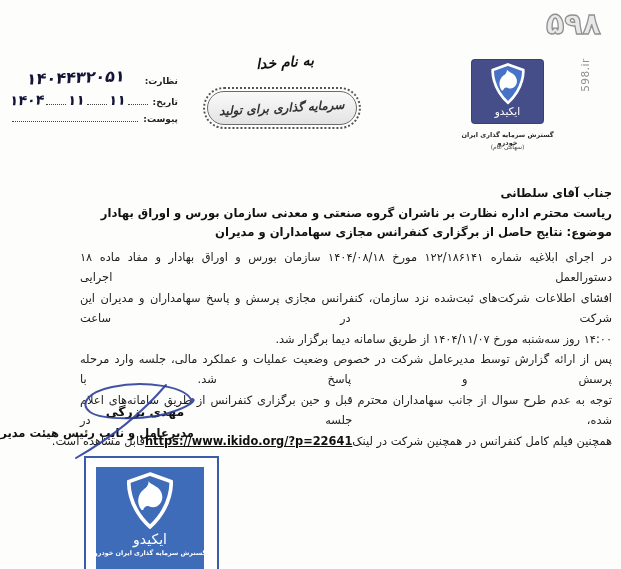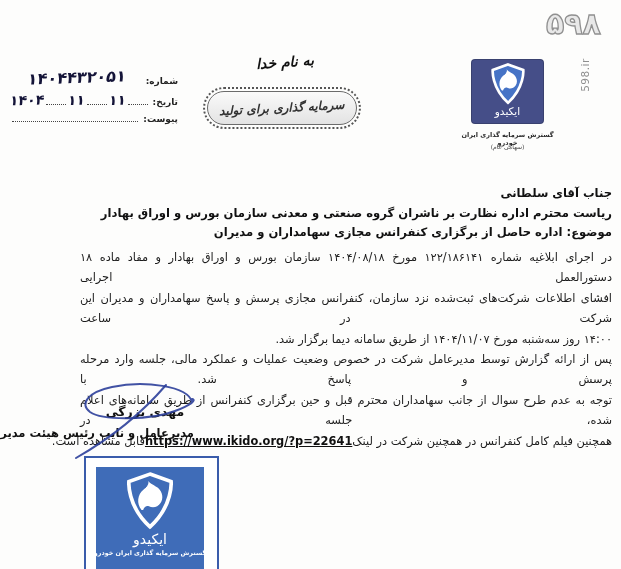--- a/index.html
+++ b/index.html
@@ -106,21 +106,21 @@
   </symbol>
 </svg>
 
 <div class="page">
 
   <div class="wm-num">۵۹۸</div>
   <div class="wm-site">598.ir</div>
 
   <div class="fields">
     <div class="frow">
-      <span class="flabel">شماره:</span>
+      <span class="flabel">نظارت:</span>
       <span class="fval" style="justify-content:center">
           <span class="hand">۱۴۰۴۴۳۲۰۵۱</span>
         </span>
     </div>
     <div class="frow">
       <span class="flabel">تاریخ:</span>
       <span class="fval">
         <span class="dots"></span>
         <span class="hand hand-sm">۱۱</span>
         <span class="dots"></span>
@@ -147,21 +147,21 @@
         <use href="#ikco-shield"></use>
       </svg>
     <span class="wordmark">ایکیدو</span>
   </div>
   <div class="logo-company">گسترش سرمایه گذاری ایران خودرو</div>
   <div class="logo-type">(سهامی عام)</div>
 
   <div class="recipient">
     <div>جناب آقای سلطانی</div>
     <div>ریاست محترم اداره نظارت بر ناشران گروه صنعتی و معدنی سازمان بورس و اوراق بهادار</div>
-    <div>موضوع: اداره حاصل از برگزاری کنفرانس مجازی سهامداران و مدیران</div>
+    <div>موضوع: نتایج حاصل از برگزاری کنفرانس مجازی سهامداران و مدیران</div>
   </div>
 
   <div class="bodytext">
     <div class="just">در اجرای ابلاغیه شماره ۱۲۲/۱۸۶۱۴۱ مورخ ۱۴۰۴/۰۸/۱۸ سازمان بورس و اوراق بهادار و مفاد ماده ۱۸ دستورالعمل اجرایی</div>
     <div class="just">افشای اطلاعات شرکت‌های ثبت‌شده نزد سازمان، کنفرانس مجازی پرسش و پاسخ سهامداران و مدیران این شرکت در ساعت</div>
     <div class="rt">۱۴:۰۰ روز سه‌شنبه مورخ ۱۴۰۴/۱۱/۰۷ از طریق سامانه دیما برگزار شد.</div>
     <div class="just">پس از ارائه گزارش توسط مدیرعامل شرکت در خصوص وضعیت عملیات و عملکرد مالی، جلسه وارد مرحله پرسش و پاسخ شد. با</div>
     <div class="just">توجه به عدم طرح سوال از جانب سهامداران محترم قبل و حین برگزاری کنفرانس از طریق سامانه‌های اعلام شده، جلسه در</div>
     <div class="rt">
       <span>همچنین فیلم کامل کنفرانس در همچنین شرکت در لینک</span><a class="link" href="#">https://www.ikido.org/?p=22641</a><span>قابل مشاهده است.</span>

